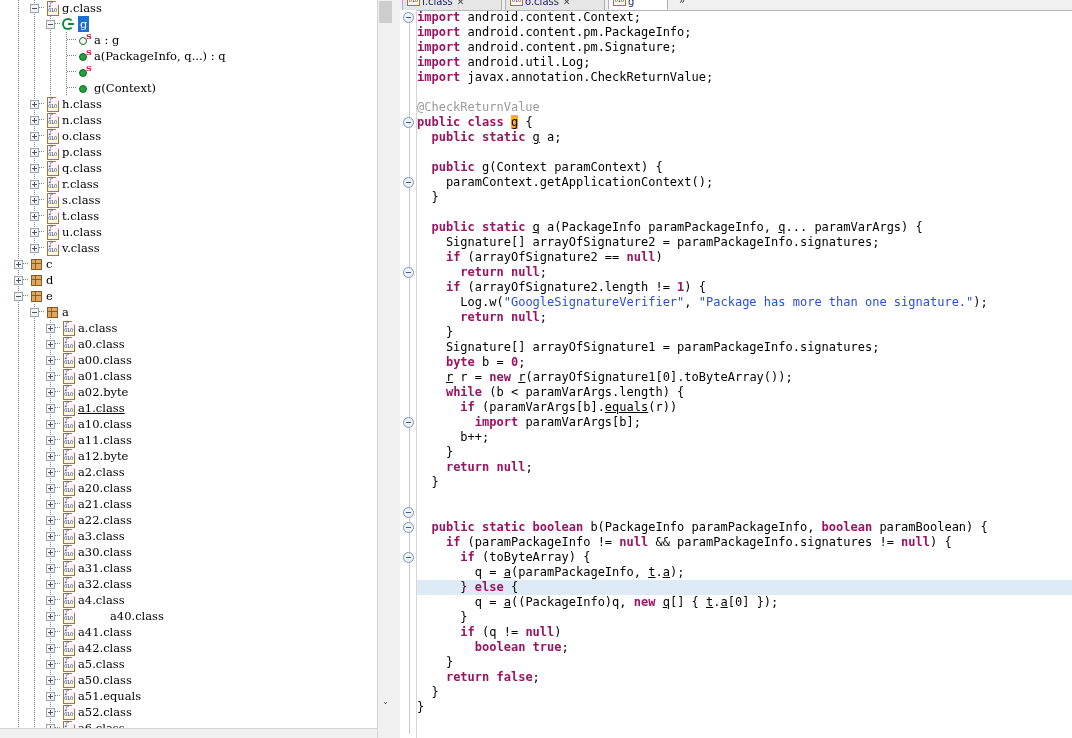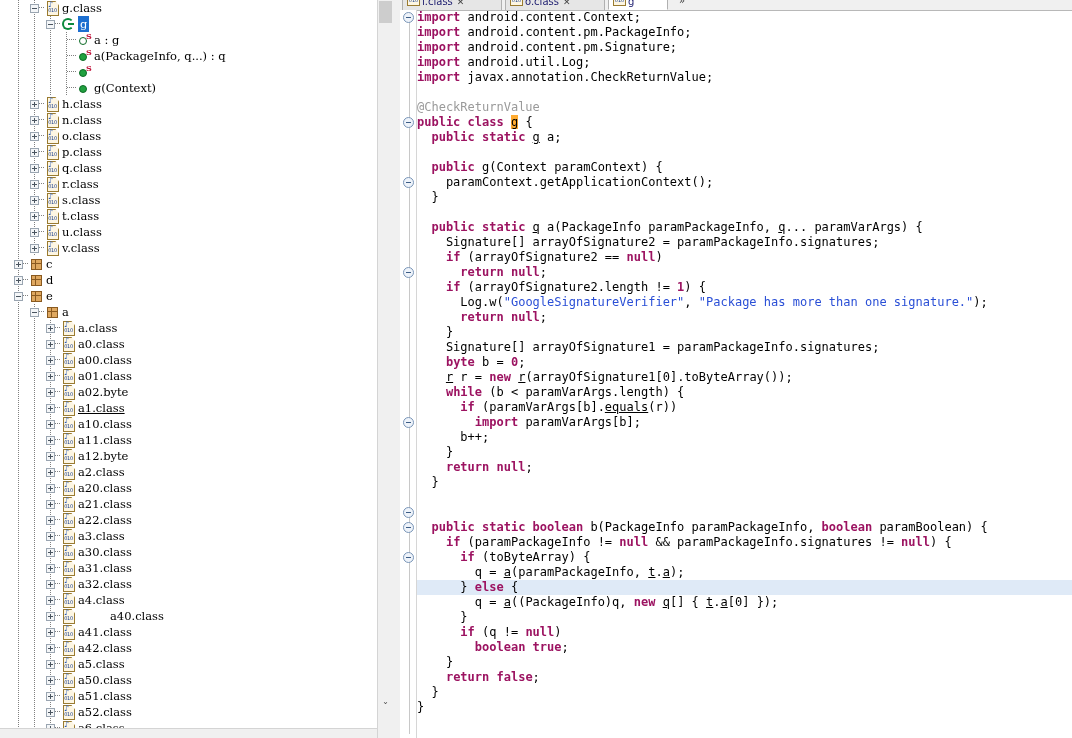--- a/index.html
+++ b/index.html
@@ -617,21 +617,21 @@
         </div>
         <div class="trow" style="top: 688px; position: absolute; left: 0px; width: 376px;">
           <span class="guide" style="left: 18px;"></span>
           <span class="guide" style="left: 34px;"></span>
           <span class="guide" style="left: 50px;"></span>
           <span class="hook" style="left: 51px; width: 10px;"></span>
           <span class="toggle plus" style="left: 46px;"></span>
           <span class="ic ic-class" style="left: 61px;">
             <span class="mus">♪</span>
           </span>
-          <span class="lbl" style="left: 78px;">a51.class</span>
+          <span class="lbl" style="left: 78px;">a51.equals</span>
         </div>
         <div class="trow" style="top: 704px; position: absolute; left: 0px; width: 376px;">
           <span class="guide" style="left: 18px;"></span>
           <span class="guide" style="left: 34px;"></span>
           <span class="guide" style="left: 50px;"></span>
           <span class="hook" style="left: 51px; width: 10px;"></span>
           <span class="toggle plus" style="left: 46px;"></span>
           <span class="ic ic-class" style="left: 61px;">
             <span class="mus">♪</span>
           </span>

